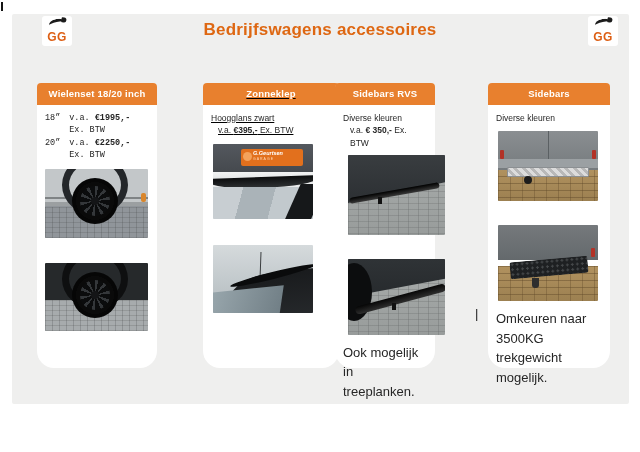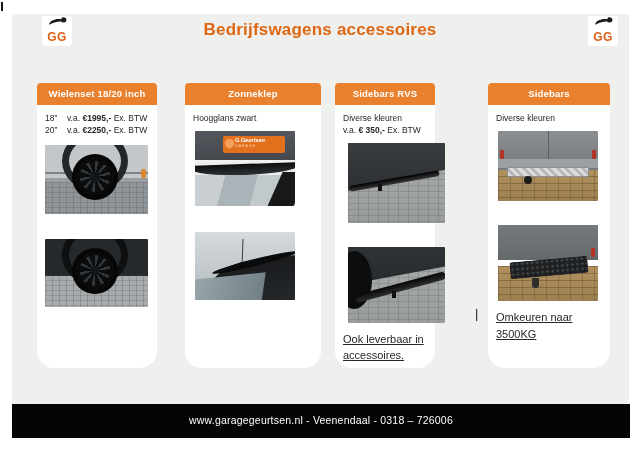--- a/index.html
+++ b/index.html
@@ -21,29 +21,29 @@
     color:#dd5f14; font-weight:bold; font-size:12px; letter-spacing:0.5px; }
   .title { position:absolute; top:20px; left:0; width:100%; text-align:center;
     color:#de6712; font-size:17px; font-weight:bold; letter-spacing:0.2px; }
   .subtitle { position:absolute; top:50px; left:0; width:100%; text-align:center;
     color:#3d3d3d; font-size:10.5px; }
 
   
   .card { position:absolute; top:83px; height:285px; background:#fff;
     border-radius:5px 5px 17px 17px; }
   .card1 { left:37px;  width:120px; }
-  .card2 { left:185px; width:136px; }
+  .card2 { left:203px; width:136px;text-decoration:underline; }
   .card3 { left:335px; width:100px; }
   .card4 { left:488px; width:122px; }
   .card-header { height:22px; line-height:22px; background:#e8802e; color:#fff;
     font-size:9.5px; font-weight:bold; text-align:center; border-radius:4px 4px 0 0; letter-spacing:0.2px; }
   .card-body { padding:7px 8px 0 8px; color:#262626; font-size:8.5px; line-height:1.45; }
-  .price-row { display:flex; }
+  .price-row { display:flex;font-family:Liberation Mono, monospace; }
   .price-row .sz { width:22px; }
-  .bline { white-space:pre-wrap; }
+  .bline { white-space:pre-wrap;margin-left:7px; }
 
   
   .photo { position:relative; overflow:hidden; border-radius:1px; }
 
   
   .ph-wheel-gray { width:103px; height:69px; margin:8px 0 0 0;
     background:linear-gradient(#c3c7c9 0 48%, #9b9fa1 48% 54%, #90959a 54% 100%); }
   .ph-wheel-black { width:103px; height:68px; margin:25px 0 0 0;
     background:linear-gradient(#26292b 0 55%, #a7abad 55% 100%); }
   .road-tex { position:absolute; left:0; right:0; bottom:0; height:46%;
@@ -122,21 +122,21 @@
   .bumper { position:absolute; left:0; right:0; height:9px; background:#9ba0a3; }
   .alu-step { position:absolute; left:9px; top:51%; width:82px; height:10px; border:1px solid #8b8f92; border-radius:1px;
     background:repeating-linear-gradient(45deg,#dcdcdc 0 3px,#b8b8b8 3px 6px); }
   .tow-hook { position:absolute; left:26px; top:64%; width:8px; height:8px; background:#1c1c1c; border-radius:50%; }
   .blk-step { position:absolute; left:12px; top:44%; width:78px; height:17px; border-radius:2px;
     background:radial-gradient(circle, #45484a 1px, transparent 1.4px) 0 0/5px 5px, #1e2022;
     transform:rotate(-5deg); }
   .hitch { position:absolute; left:34px; top:69%; width:7px; height:10px; background:#2e2e2e; border-radius:0 0 3px 3px; }
 
   
-  .note { font-size:11px; color:#262626; margin-top:8px; line-height:1.5;text-decoration:underline; }
+  .note { font-size:13px; color:#262626; margin-top:8px; line-height:1.5; }
   .stray-cursor { position:absolute; left:475px; top:306px; width:13px; color:#222; font-size:13px; }
   .financing { position:absolute; top:382px; left:0; width:100%; text-align:center;
     font-size:10.5px; font-weight:bold; color:#1f1f1f; }
   .footer-bar { position:absolute; left:12px; top:404px; width:618px; height:34px; background:#050505; }
   .footer-bar span { position:absolute; top:10px; left:0; width:100%; text-align:center;
     color:#fdfdfd; font-size:10.5px; letter-spacing:0.2px; }
 </style>
 </head>
 <body>
 
@@ -178,20 +178,21 @@
         <div class="arch" style="border-color:#0e0f10;"></div>
         <div class="wheel"></div>
       </div>
     </div>
   </div>
 
   <div class="card card2">
     <div class="card-header">Zonneklep</div>
     <div class="card-body">
       <div>Hoogglans zwart</div>
+      <div class="bline"><span>v.a. </span><b>€395,-</b><span> Ex. BTW</span></div>
       <div class="photo ph-visor-a">
         <div class="visor-wall"></div>
         <div class="visor-sign">
           <span class="dot"></span>
           <span class="nm">G.Geurtsen</span>
           <span class="sub">GARAGE</span>
         </div>
         <div class="visor-roof"></div>
         <div class="visor-band"></div>
         <div class="visor-glass"></div>
@@ -217,21 +218,21 @@
         <div class="side-bar1"></div>
         <div class="bar-foot" style="left:30px; top:52%;"></div>
       </div>
       <div class="photo ph-side-b">
         <div class="cobbles"></div>
         <div class="side-van-b"></div>
         <div class="side-wheel"></div>
         <div class="side-bar2"></div>
         <div class="bar-foot" style="left:44px; top:58%;"></div>
       </div>
-      <div class="note">Ook leverbaar in accessoires.</div>
+      <div class="note">Ook mogelijk in treeplanken.</div>
     </div>
   </div>
 
   <div class="card card4">
     <div class="card-header">Sidebars</div>
     <div class="card-body">
       <div>Diverse kleuren</div>
       <div class="photo ph-step-a">
         <div class="bricks"></div>
         <div class="step-van"></div>
@@ -244,23 +245,21 @@
       </div>
       <div class="photo ph-step-b">
         <div class="bricks"></div>
         <div class="step-van-b"></div>
         <div class="tail-l" style="right:3px; top:30%;"></div>
         <div class="blk-step"></div>
         <div class="hitch"></div>
       </div>
       <div class="note">
         <div>Omkeuren naar 3500KG</div>
+        <div>trekgewicht mogelijk.</div>
       </div>
     </div>
   </div>
 
   <div class="stray-cursor">|</div>
 
 
-  <div class="footer-bar">
-    <span>www.garagegeurtsen.nl -  Veenendaal -  0318 – 726006</span>
-  </div>
 </div>
 
 </body></html>

